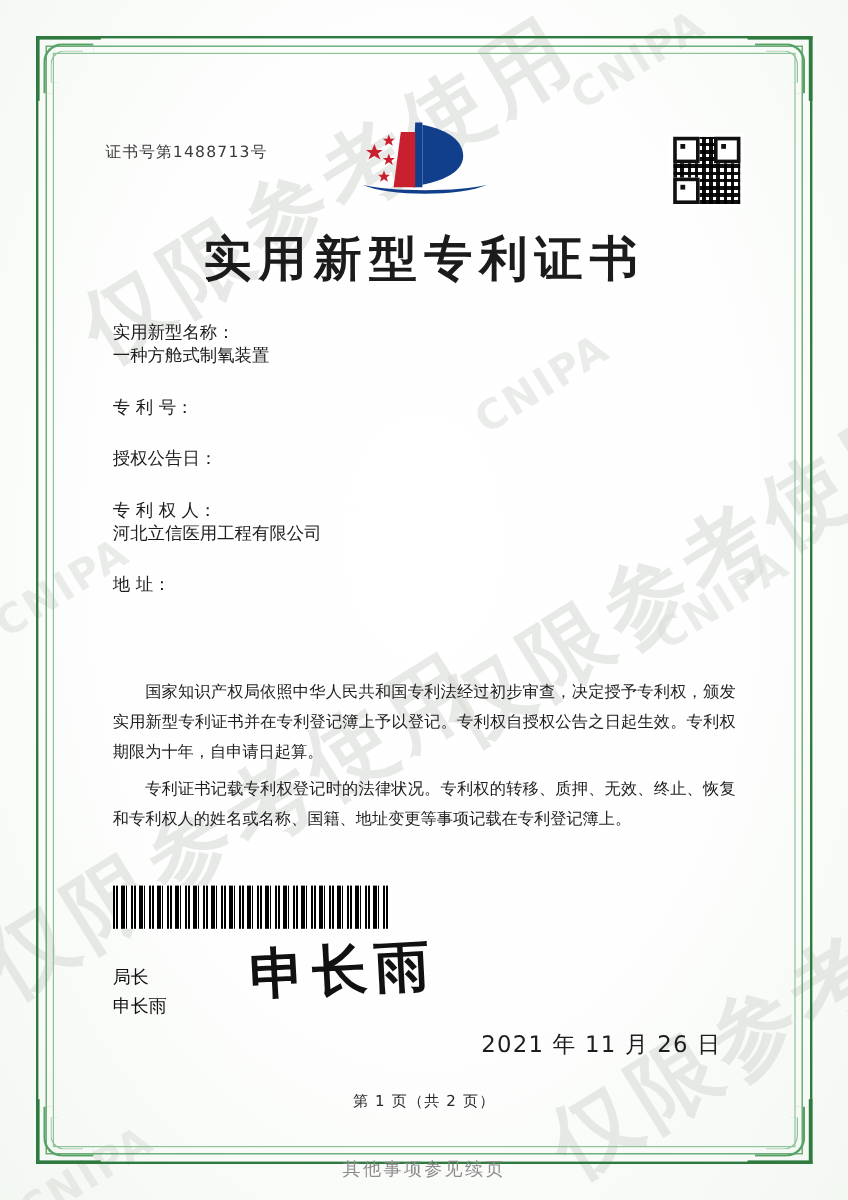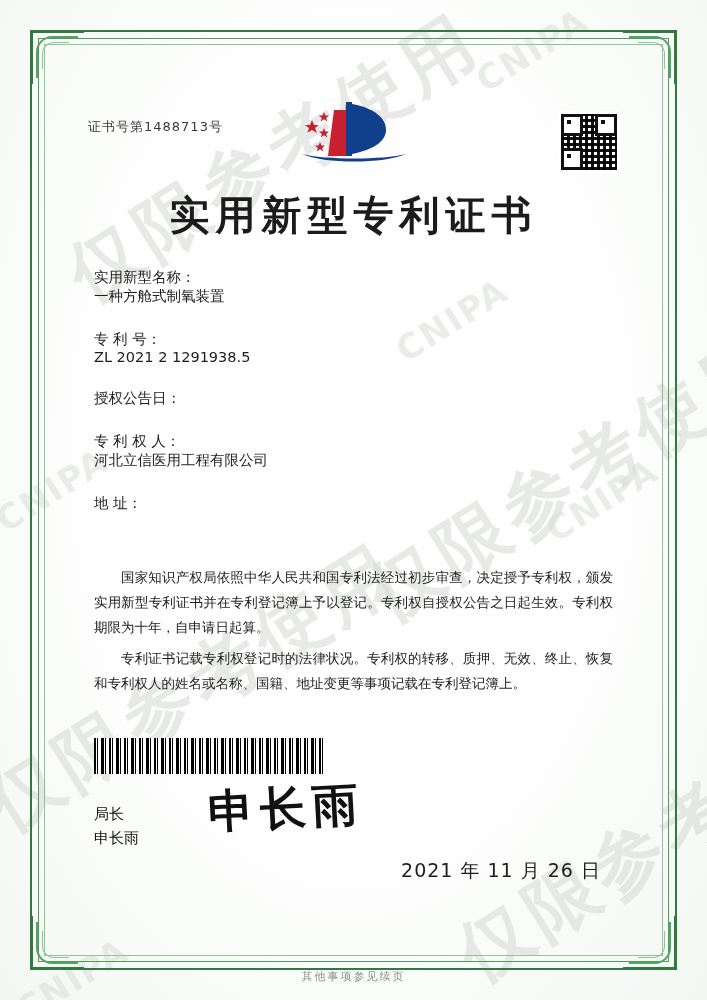--- a/index.html
+++ b/index.html
@@ -125,21 +125,21 @@
   }
   .date-right{
     position:absolute;right:46px;top:798px;font-size:19px;color:#1d1d1d;letter-spacing:1px;
   }
   .page-no{
     position:absolute;left:0;right:0;top:850px;text-align:center;
     font-size:12.5px;color:#2a2a2a;letter-spacing:1px;
   }
   .footer-note{
     position:absolute;left:0;right:0;bottom:-44px;text-align:center;
-    font-size:11px;color:#8d8d8d;letter-spacing:2px;
+    font-size:15px;color:#8d8d8d;letter-spacing:2px;
   }
 </style>
 </head>
 <body>
 
 <div id="page">
 
   <div class="wm-layer">
     <div class="wm cn" style="left:40px;top:110px;">仅限参考使用</div>
     <div class="wm cn" style="left:340px;top:430px;">仅限参考使用</div>
@@ -205,21 +205,20 @@
 
     <div class="title">实用新型专利证书</div>
 
     <div class="fields">
       <div class="row">
         <span class="lbl">实用新型名称：</span>
         <span class="val">一种方舱式制氧装置</span>
       </div>
       <div class="row">
         <span class="lbl">专    利    号：</span>
-        <span class="val">ZL 2021 2 1291938.5</span>
       </div>
       <div class="row">
         <span class="lbl">授权公告日：</span>
       </div>
       <div class="row">
         <span class="lbl">专  利  权  人：</span>
         <span class="val">河北立信医用工程有限公司</span>
       </div>
       <div class="row">
         <span class="lbl">地          址：</span>
@@ -233,16 +232,17 @@
 
     <div class="barcode"></div>
 
     <div class="sign-block">
       <div>局长</div>
       <div>申长雨</div>
     </div>
     <div class="signature">申长雨</div>
 
     <div class="date-right">2021 年 11 月 26 日</div>
+    <div class="page-no">第 1 页（共 2 页）</div>
     <div class="footer-note">其他事项参见续页</div>
 
   </div>
 </div>
 
 </body></html>

